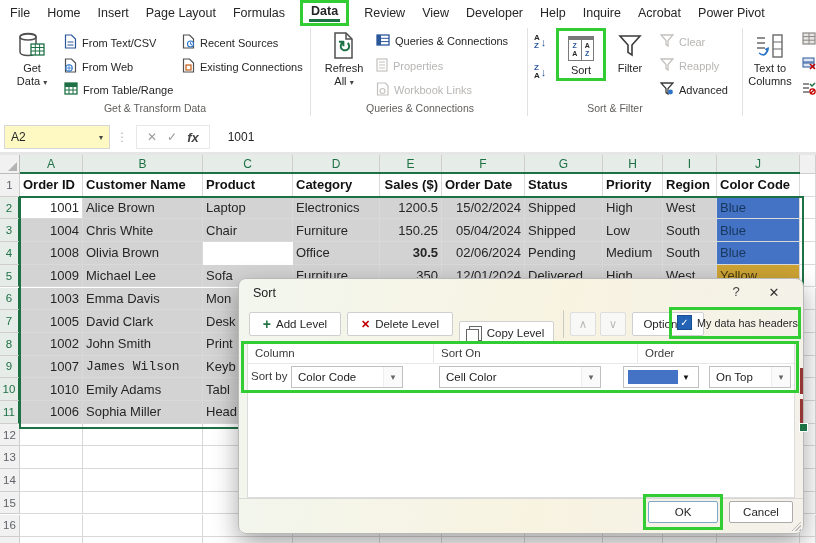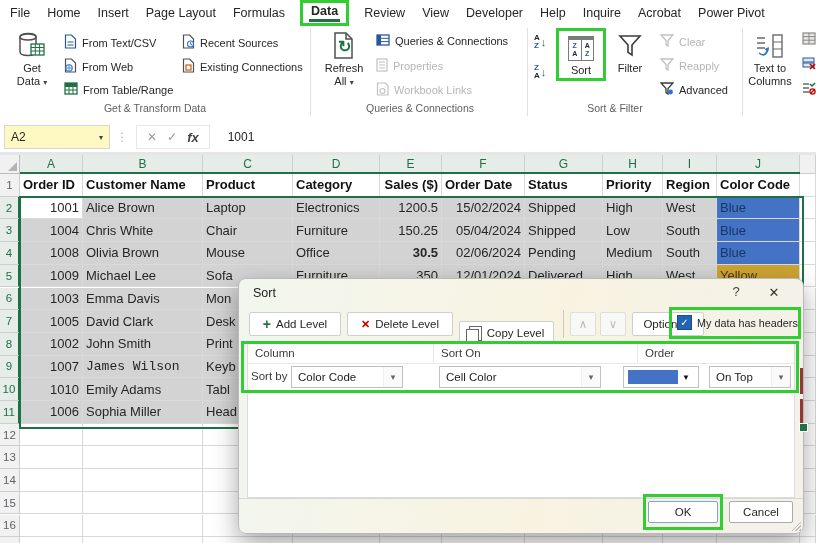--- a/index.html
+++ b/index.html
@@ -356,21 +356,20 @@
       <div class="gcell dcell sel num" style="left: 380px; top: 64.4px; width: 62px; height: 22.7px;">150.25</div>
       <div class="gcell dcell sel num" style="left: 442px; top: 64.4px; width: 83px; height: 22.7px;">05/04/2024</div>
       <div class="gcell dcell sel" style="left: 525px; top: 64.4px; width: 78px; height: 22.7px;">Shipped</div>
       <div class="gcell dcell sel" style="left: 603px; top: 64.4px; width: 60px; height: 22.7px;">Low</div>
       <div class="gcell dcell sel" style="left: 663px; top: 64.4px; width: 54px; height: 22.7px;">South</div>
       <div class="gcell dcell sel fill-blue" style="left: 717px; top: 64.4px; width: 83px; height: 22.7px;">Blue</div>
       <div class="gcell dcell" style="left: 800px; top: 64.4px; width: 16px; height: 22.7px;"></div>
       <div class="gcell rowhdr sel" style="left: 0px; top: 87.1px; width: 20px; height: 22.7px;">4</div>
       <div class="gcell dcell sel num" style="left: 20px; top: 87.1px; width: 63px; height: 22.7px;">1008</div>
       <div class="gcell dcell sel" style="left: 83px; top: 87.1px; width: 120px; height: 22.7px;">Olivia Brown</div>
-      <div class="gcell dcell sel" style="left: 203px; top: 87.1px; width: 90px; height: 22.7px;">Mouse</div>
       <div class="gcell dcell sel" style="left: 293px; top: 87.1px; width: 87px; height: 22.7px;">Office</div>
       <div class="gcell dcell sel num" style="left: 380px; top: 87.1px; width: 62px; height: 22.7px; font-weight: bold;">30.5</div>
       <div class="gcell dcell sel num" style="left: 442px; top: 87.1px; width: 83px; height: 22.7px;">02/06/2024</div>
       <div class="gcell dcell sel" style="left: 525px; top: 87.1px; width: 78px; height: 22.7px;">Pending</div>
       <div class="gcell dcell sel" style="left: 603px; top: 87.1px; width: 60px; height: 22.7px;">Medium</div>
       <div class="gcell dcell sel" style="left: 663px; top: 87.1px; width: 54px; height: 22.7px;">South</div>
       <div class="gcell dcell sel fill-blue" style="left: 717px; top: 87.1px; width: 83px; height: 22.7px;">Blue</div>
       <div class="gcell dcell" style="left: 800px; top: 87.1px; width: 16px; height: 22.7px;"></div>
       <div class="gcell rowhdr sel" style="left: 0px; top: 109.8px; width: 20px; height: 22.7px;">5</div>
       <div class="gcell dcell sel num" style="left: 20px; top: 109.8px; width: 63px; height: 22.7px;">1009</div>

